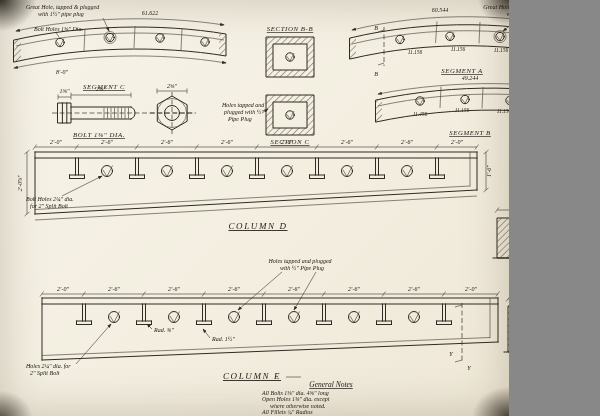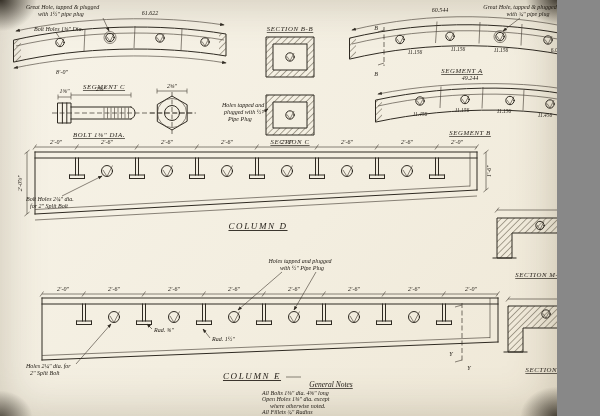--- a/index.html
+++ b/index.html
@@ -1,17 +1,17 @@
 <!DOCTYPE html>
 <html><head>
 <meta charset="utf-8">
 <style>
   html,body{margin:0;padding:0;background:#888;}
   .sheet{
-    position:relative;width:557px;height:416px;overflow:hidden;
+    position:relative;width:509px;height:416px;overflow:hidden;
     background:linear-gradient(135deg,#f7f3e8 0%,#f3eee0 55%,#efe8d7 100%);
     box-shadow:inset 0 0 46px rgba(90,75,45,.28);
     font-family:"Liberation Serif","DejaVu Serif",serif;
     text-decoration:underline;
   }
   svg{position:absolute;left:0;top:0;}
   .ln{stroke:#2f2a22;stroke-width:1;fill:none;stroke-linecap:square;}
   .thin{stroke:#4b443a;stroke-width:.65;fill:none;}
   .dash{stroke:#3a352c;stroke-width:.7;fill:none;stroke-dasharray:5 2.5;}
   text{font-family:"Liberation Serif","DejaVu Serif",serif;font-style:italic;fill:#26211a;}

